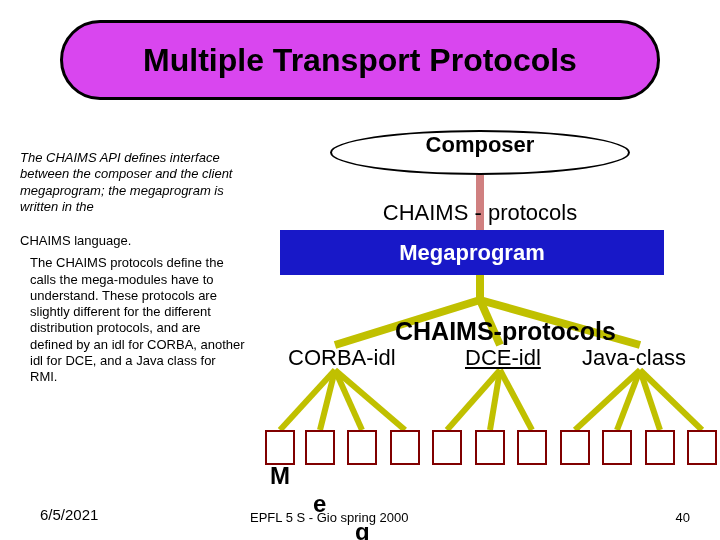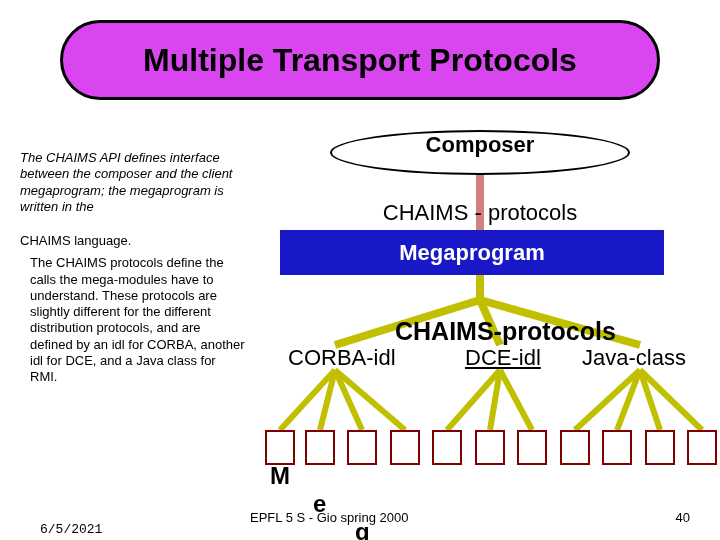--- a/index.html
+++ b/index.html
@@ -52,21 +52,21 @@
     position: absolute; top: 0; width: 30px; height: 35px;
     border: 2px solid #800000; background: #fff;
   }
   .mod-letters {
     position: absolute; top: 4px; left: 0; width: 460px;
     font-size: 24px; font-weight: bold; letter-spacing: 0;
     white-space: pre; font-family: Arial, Helvetica, sans-serif;
   }
   .mod-letters span { position: absolute; }
 
-  .footer-date { position: absolute; left: 40px; bottom: 3px; font-size: 13px; font-family: Liberation Mono, monospace; }
+  .footer-date { position: absolute; left: 40px; bottom: 17px; font-size: 15px; }
   .footer-mid  { position: absolute; left: 250px; bottom: 15px; font-size: 13px; }
   .footer-num  { position: absolute; right: 30px; bottom: 15px; font-size: 13px; }
 </style>
 </head>
 <body>
 
 <div class="slide">
 
   <div class="title-frame">
     <div class="title-text">Multiple Transport Protocols</div>

